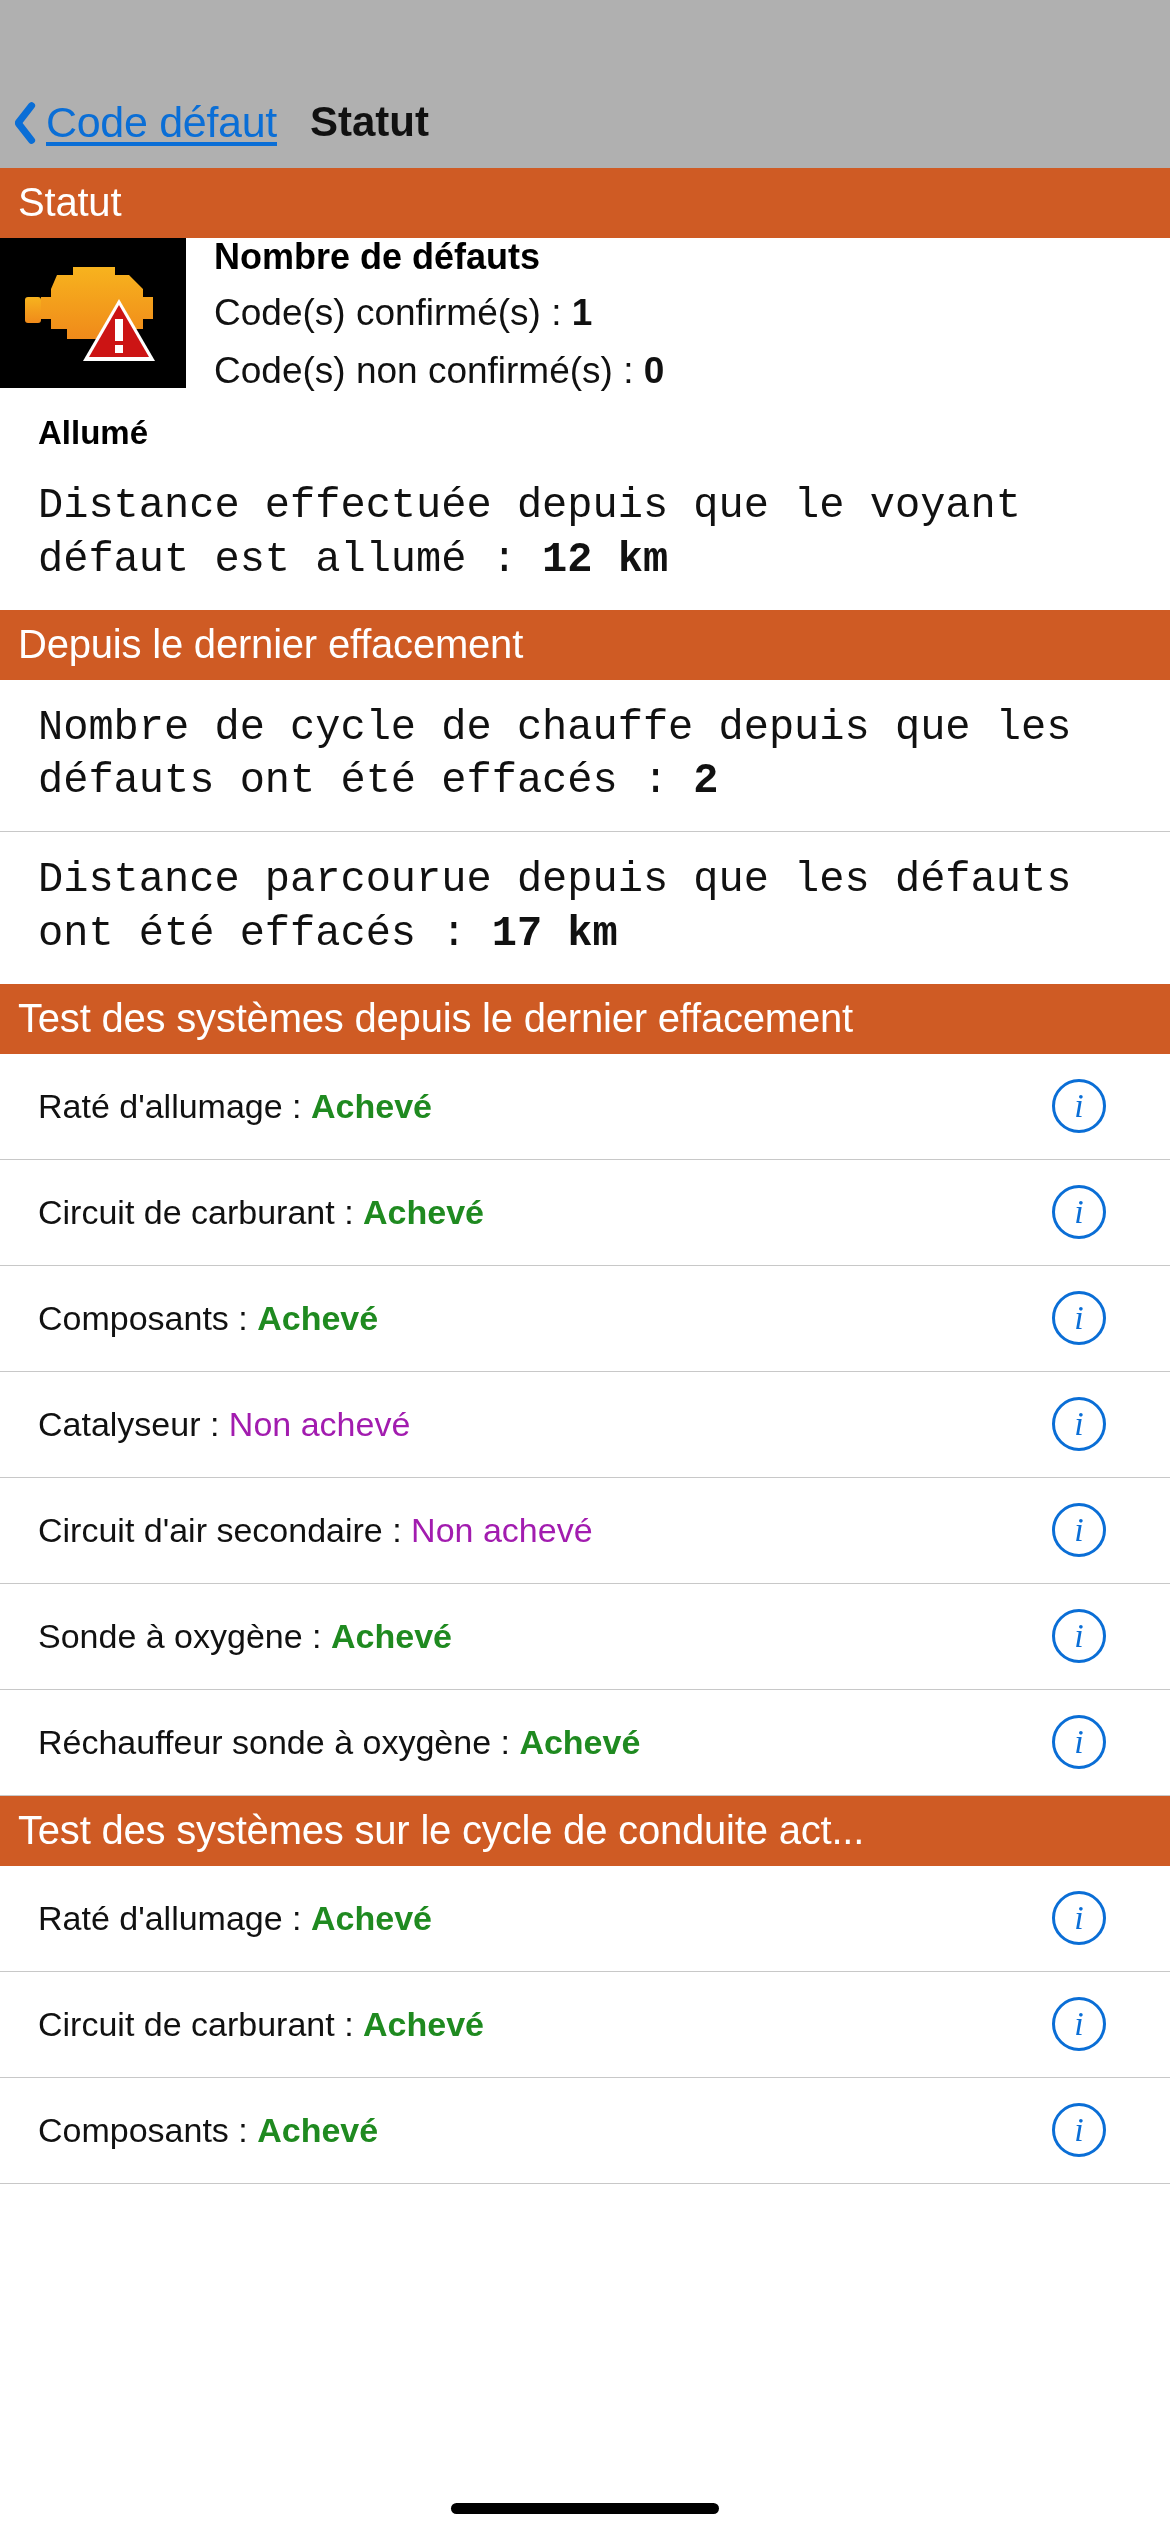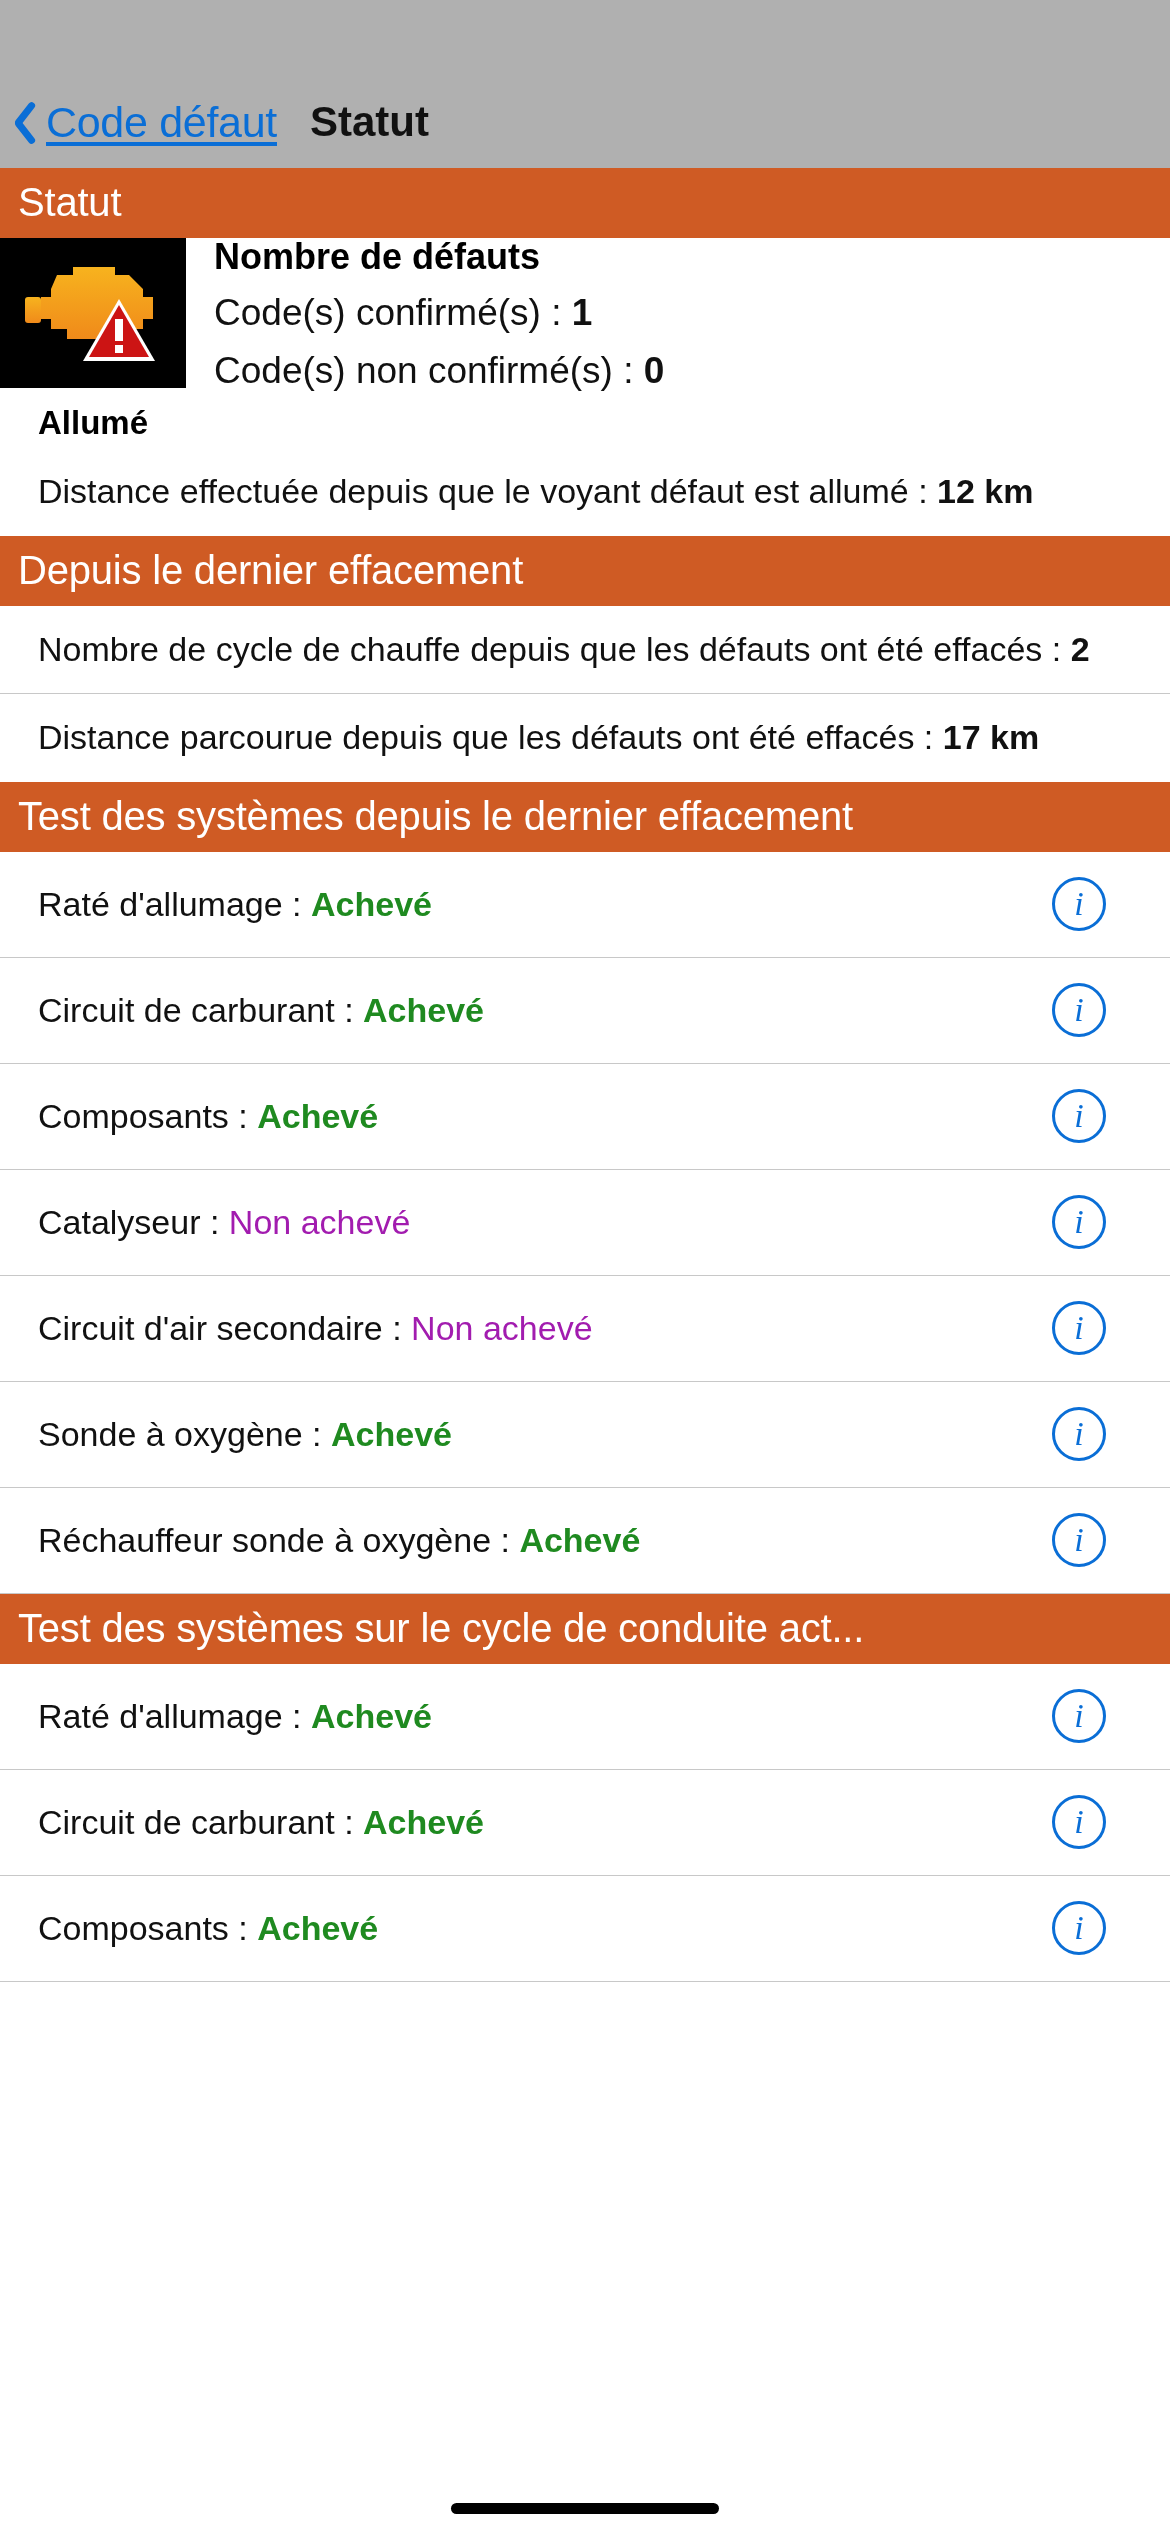--- a/index.html
+++ b/index.html
@@ -84,21 +84,21 @@
   .mil-img {
     width: 186px; height: 150px;
     background: #000000;
     display: flex; align-items: center; justify-content: center;
   }
   .mil-caption {
     text-align: center;
     font-size: 33px;
     font-weight: bold;
     color: #000;
-    padding: 16px 0 6px 0;
+    padding: 26px 0 6px 0;
   }
   .fault-counts {
     flex: 1;
     padding: 0 0 0 28px;
   }
   .fault-title {
     font-size: 36px;
     font-weight: bold;
     color: #000;
     margin: 0 0 16px 0;
@@ -107,25 +107,26 @@
   .fault-line {
     font-size: 37px;
     color: #111;
     margin-bottom: 16px;
   }
   .fault-line b { font-weight: bold; }
 
   
   .row {
     padding: 22px 40px 22px 38px;
-    font-size: 34px;
+    font-size: 42px;
     color: #111;
     line-height: 1.28;
     border-bottom: 1px solid #c8c8c8;
     background: #fff;
+    font-family: Liberation Mono, monospace;
   }
   .row.last { border-bottom: none; }
   .row b { font-weight: bold; }
 
   
   .test-row {
     display: flex;
     align-items: center;
     justify-content: space-between;
     padding: 20px 38px 20px 38px;

